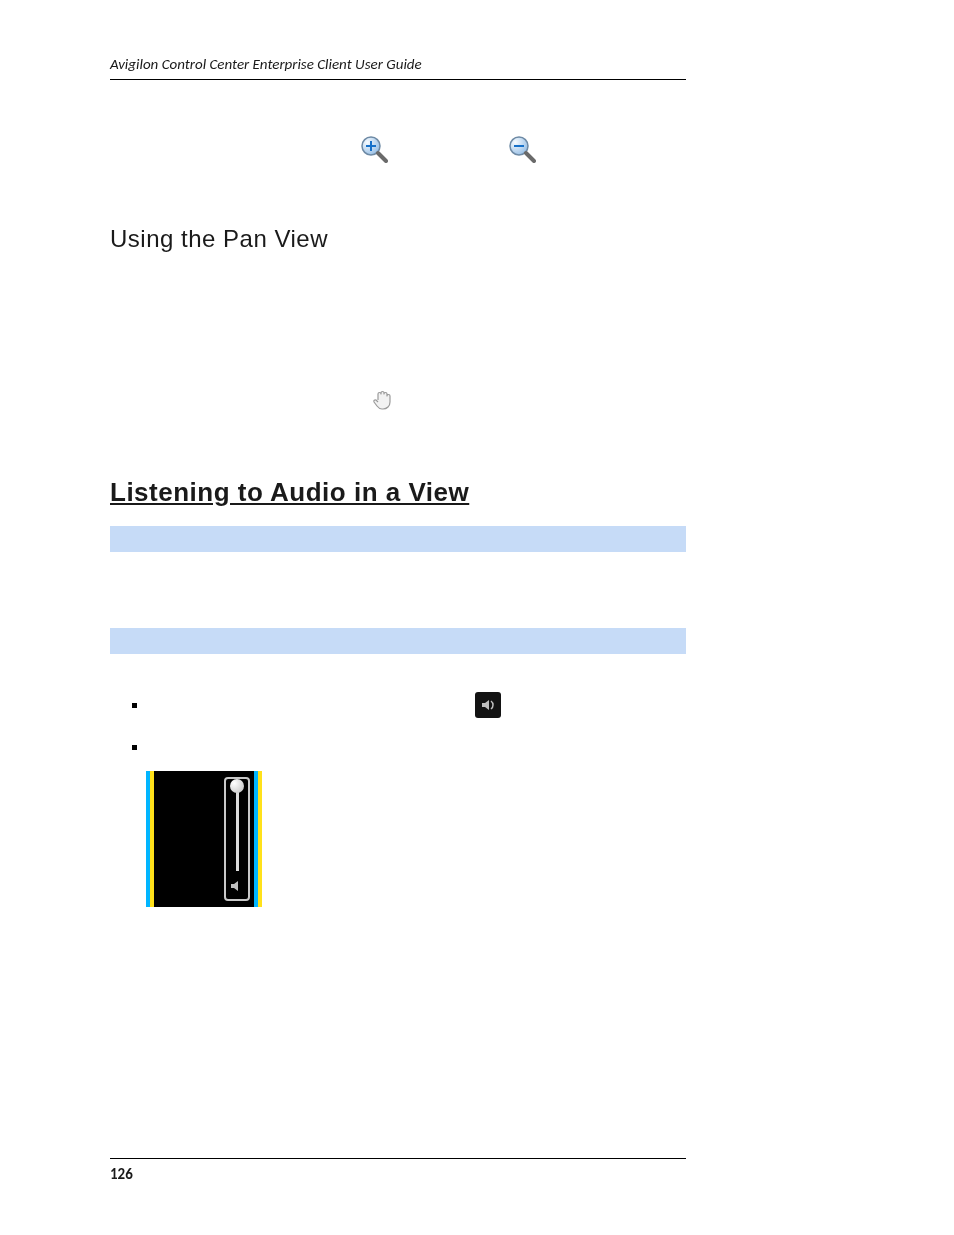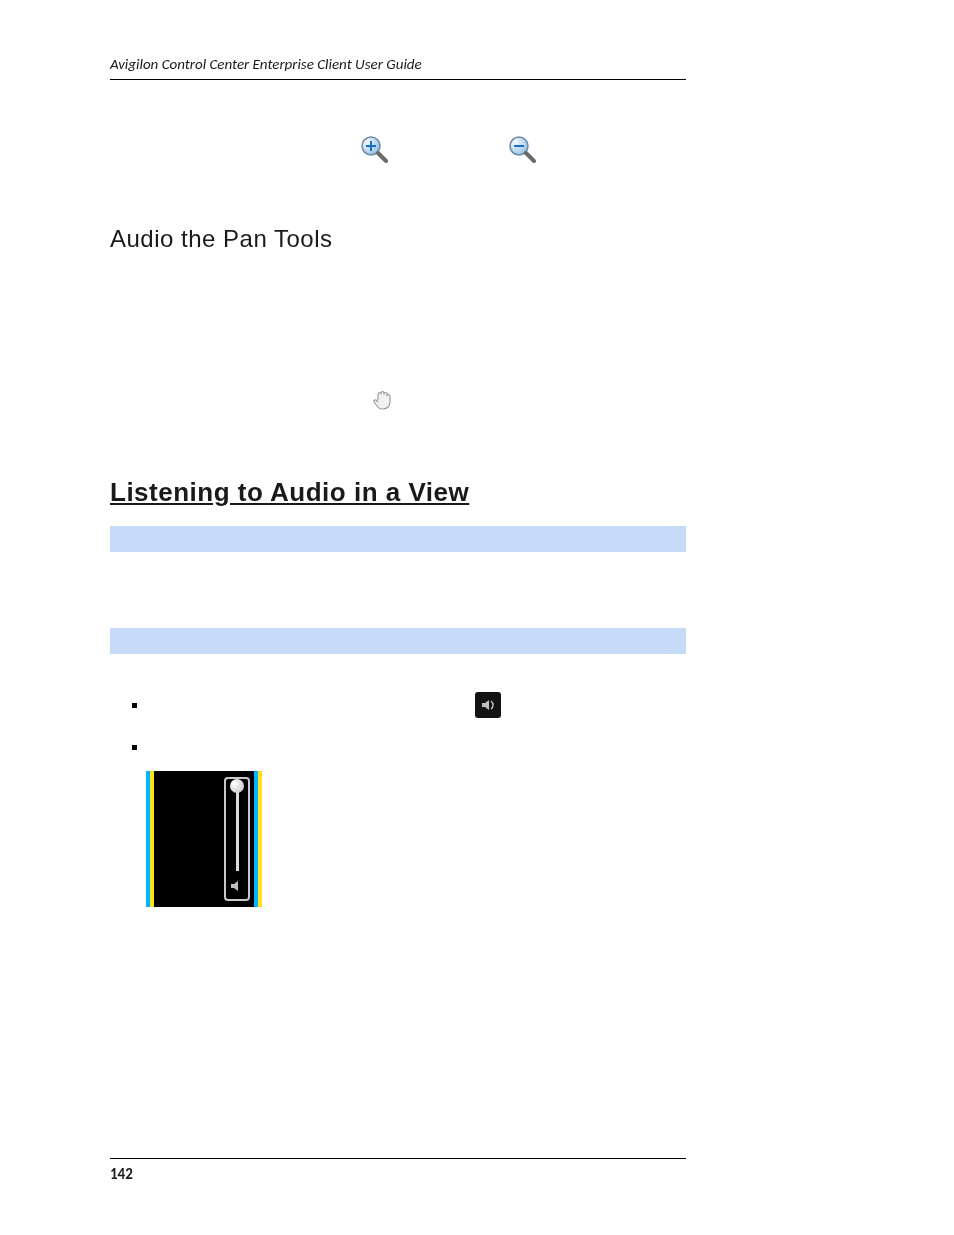--- a/index.html
+++ b/index.html
@@ -176,21 +176,21 @@
             <stop offset="100%" stop-color="#9fc4e8"></stop>
           </radialGradient>
         </defs>
         <circle cx="11" cy="11" r="9" fill="url(#gZout)" stroke="#6e8aa5" stroke-width="1.5"></circle>
         <line x1="6" y1="11" x2="16" y2="11" stroke="#1670c9" stroke-width="2"></line>
         <line x1="18" y1="18" x2="26" y2="26" stroke="#6a6a6a" stroke-width="4" stroke-linecap="round"></line>
       </svg>
     </span>
   </div>
 
-  <div class="section-heading">Audio the Pan Tools</div>
+  <div class="section-heading">Using the Pan View</div>
 
   <div style="height:78px"></div>
 
   <div class="hand-row">
     <span>
       <svg width="26" height="26" viewBox="0 0 26 26">
         <path d="M8 13 V7 a1.5 1.5 0 0 1 3 0 V6 a1.5 1.5 0 0 1 3 0 V7 a1.5 1.5 0 0 1 3 0 V9 a1.5 1.5 0 0 1 3 0 v6 c0 4 -3 7 -7 7 h-1 c-2 0 -3.5 -1 -5 -3 l-3 -4 a1.5 1.5 0 0 1 2 -2 l2 2" fill="#f2f2f2" stroke="#9a9a9a" stroke-width="1.2" stroke-linejoin="round"></path>
       </svg>
     </span>
   </div>
@@ -227,16 +227,16 @@
       </div>
       <div class="slider-icon">
         <svg width="16" height="16" viewBox="0 0 16 16">
           <path d="M2 6 h3 l4 -3 v10 l-4 -3 h-3 z" fill="#bfbfbf"></path>
         </svg>
       </div>
     </div>
   </div>
 
   <div class="page-footer">
-    <span>142</span>
+    <span>126</span>
   </div>
 
 </div>
 
 </body></html>

